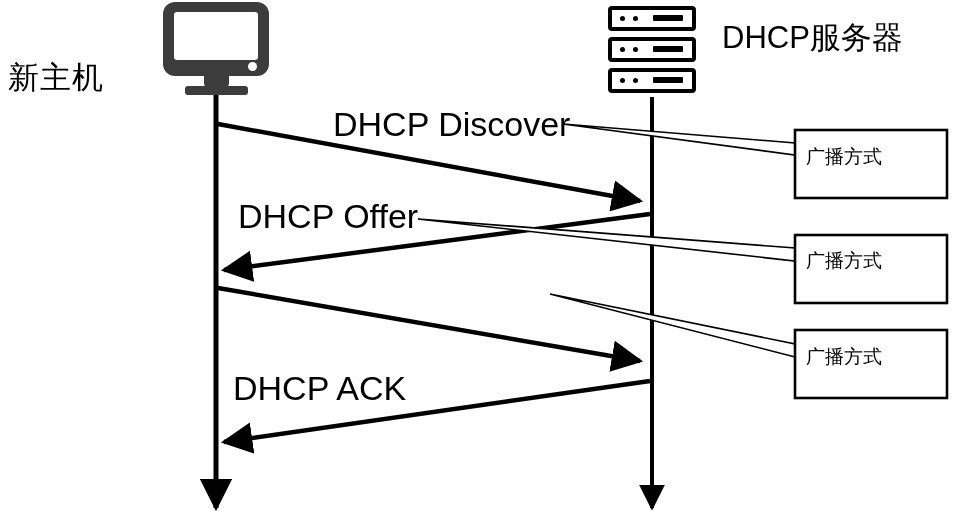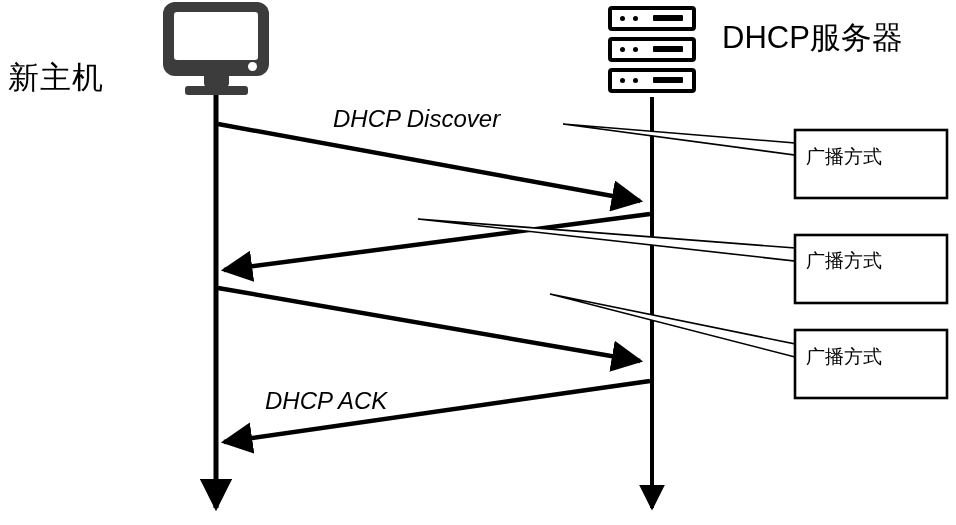--- a/index.html
+++ b/index.html
@@ -8,25 +8,25 @@
   #stage{position:absolute;left:0;top:0;width:956px;height:525px;}
   svg#diagram{position:absolute;left:0;top:0;width:956px;height:525px;}
 
   .lbl{position:absolute;white-space:nowrap;line-height:1;}
 
   
   #host-title{left:8px;top:14px;font-size:31px;letter-spacing:1px;margin-top:48px;}
   #server-title{left:722px;top:22px;font-size:31px;letter-spacing:0px;}
 
   
-  .msg{font-size:24px;font-style:italic;}
+  .msg{font-size:34px;}
   #msg-discover{left:333px;top:107px;}
   #msg-offer{left:238px;top:199px;}
   #msg-request{left:330px;top:277px;}
-  #msg-ack{left:233px;top:389px;margin-left:32px;}
+  #msg-ack{left:233px;top:371px;}
 
   
   .callout-text{font-size:19px;}
   #callout-1-text{left:806px;top:147px;}
   #callout-2-text{left:806px;top:251px;}
   #callout-3-text{left:806px;top:347px;}
 
   
   #monitor{position:absolute;left:163px;top:2px;width:106px;height:93px;}
   #monitor .bezel{position:absolute;left:0;top:0;width:106px;height:74px;
@@ -114,19 +114,20 @@
     <div class="unit u3"></div>
     <div class="dot" style="left:12px;top:72px;"></div>
     <div class="dot" style="left:25px;top:72px;"></div>
     <div class="bar" style="left:45px;top:71px;"></div>
   </div>
 
   <div class="lbl" id="host-title">新主机</div>
   <div class="lbl" id="server-title">DHCP服务器</div>
 
   <div class="lbl msg" id="msg-discover">DHCP Discover</div>
+  <div class="lbl msg" id="msg-offer">DHCP Offer</div>
   <div class="lbl msg" id="msg-ack">DHCP ACK</div>
 
   <div class="lbl callout-text" id="callout-1-text">广播方式</div>
   <div class="lbl callout-text" id="callout-2-text">广播方式</div>
   <div class="lbl callout-text" id="callout-3-text">广播方式</div>
 
 </div>
 
 </body></html>

